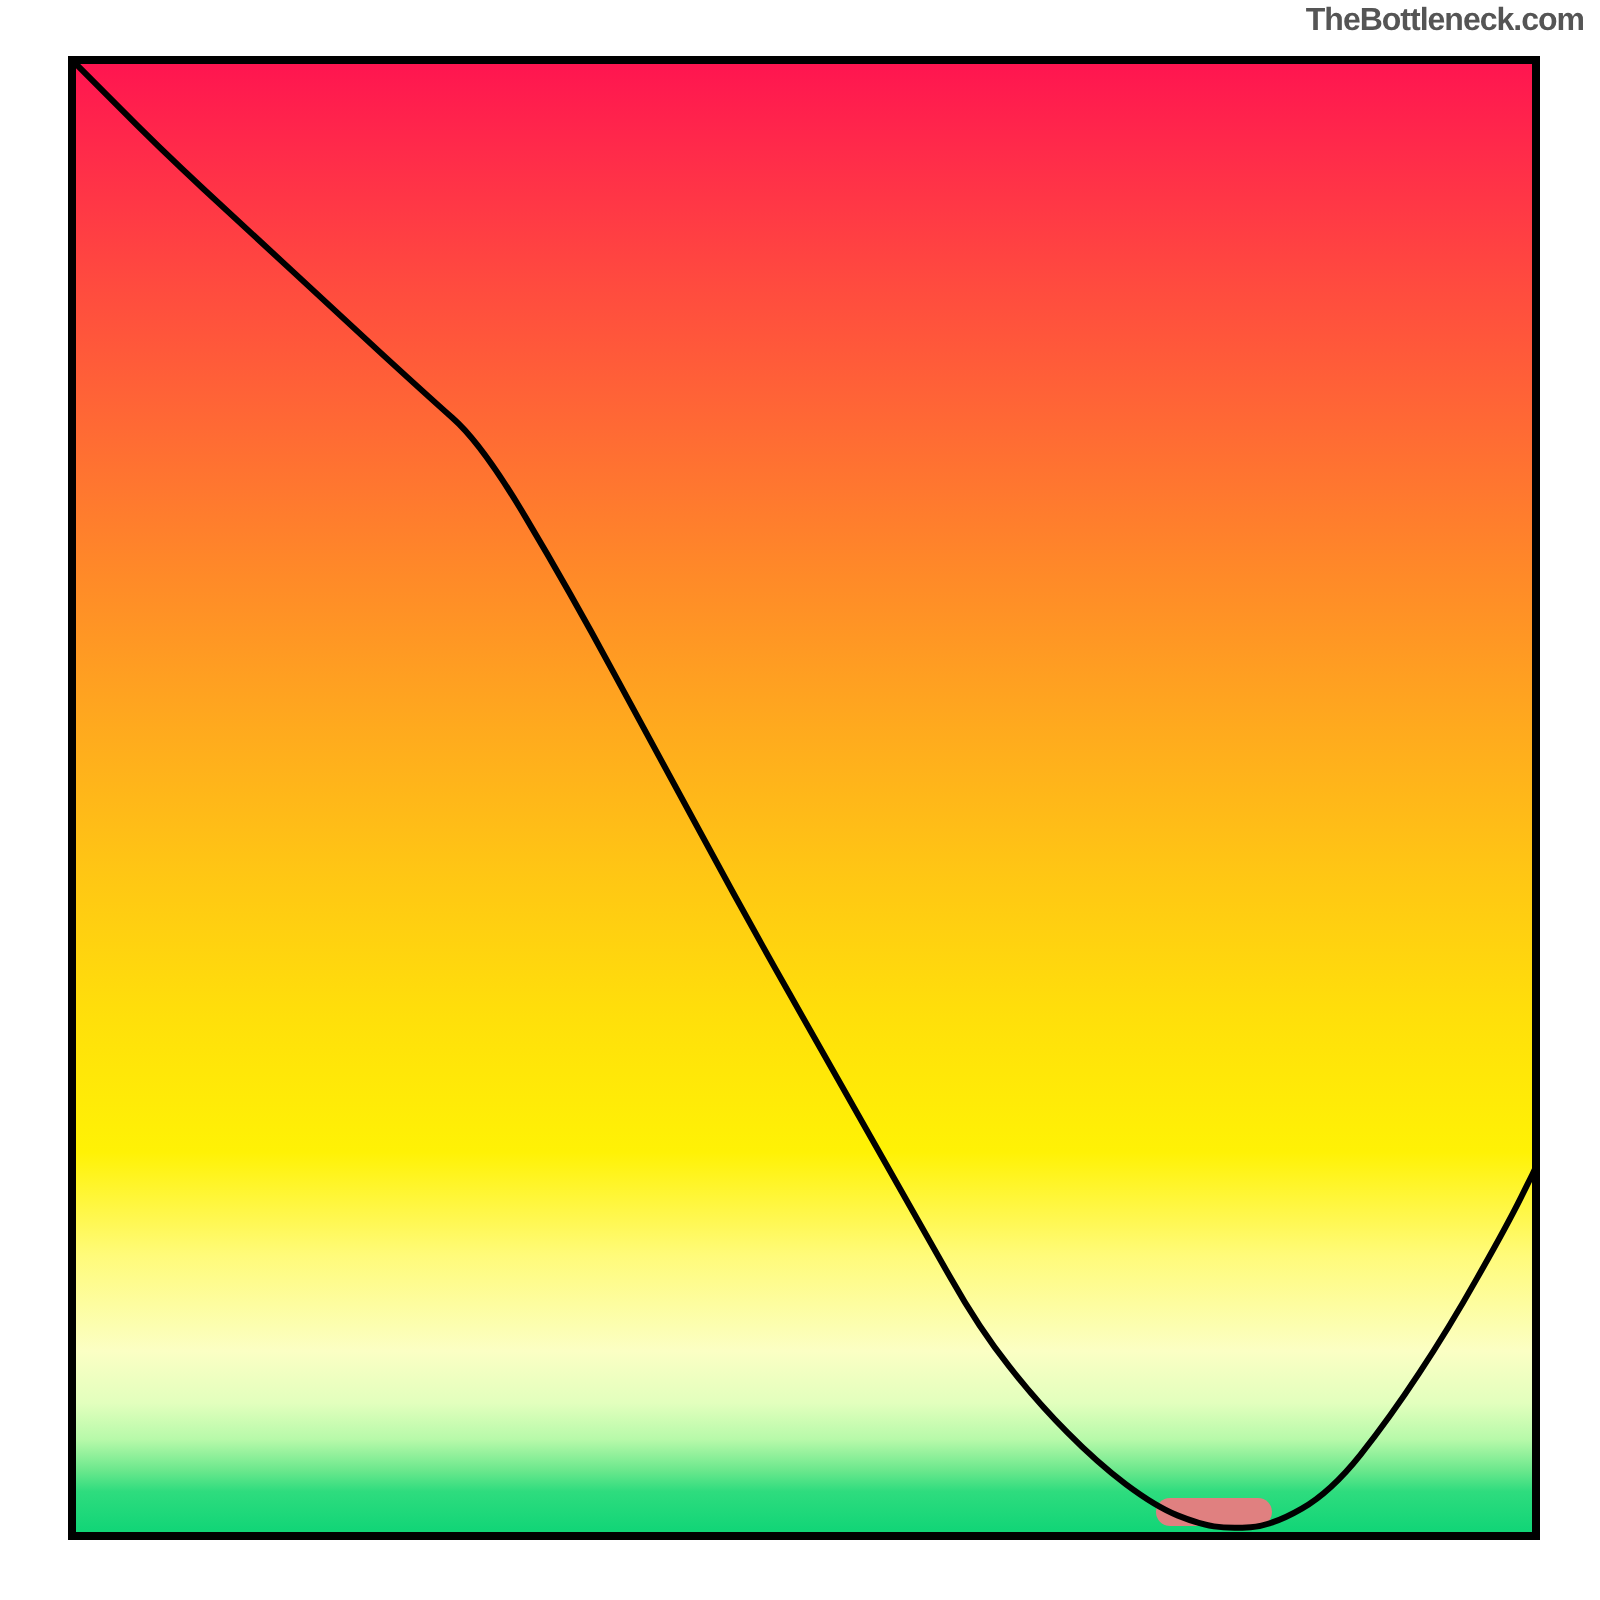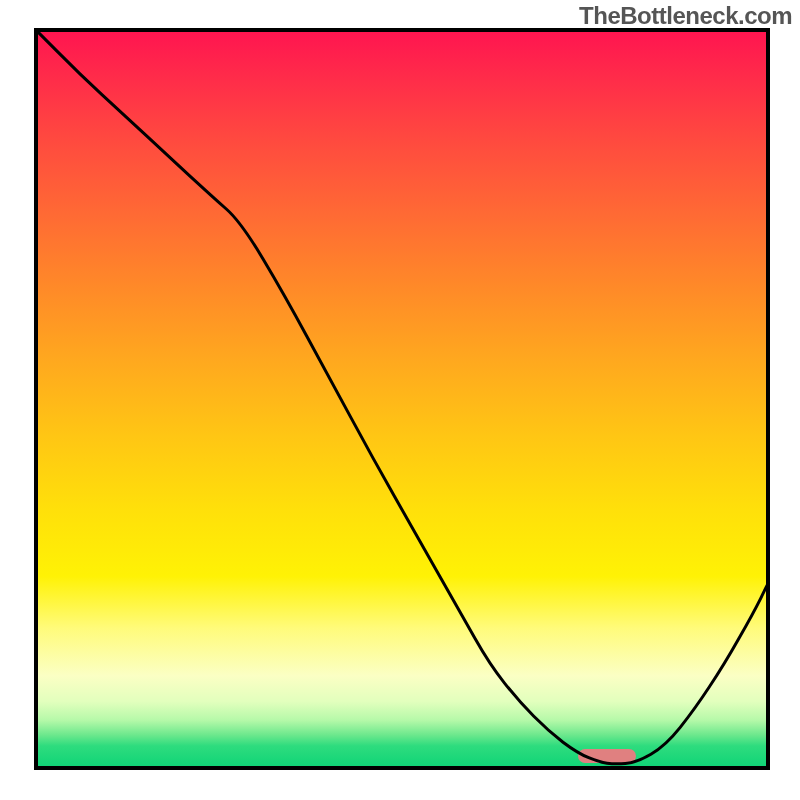--- a/index.html
+++ b/index.html
@@ -13,21 +13,21 @@
   }
   .container {
     position: relative;
     width: 800px;
     height: 800px;
   }
   .watermark {
     position: absolute;
     top: 2px;
     right: 8px;
-    font-size: 24px;
+    font-size: 16px;
     font-weight: 600;
     color: #555;
     z-index: 4;
     letter-spacing: -0.5px;
   }
   .plot-area {
     position: absolute;
     
     left: 36px;
     top: 30px;

